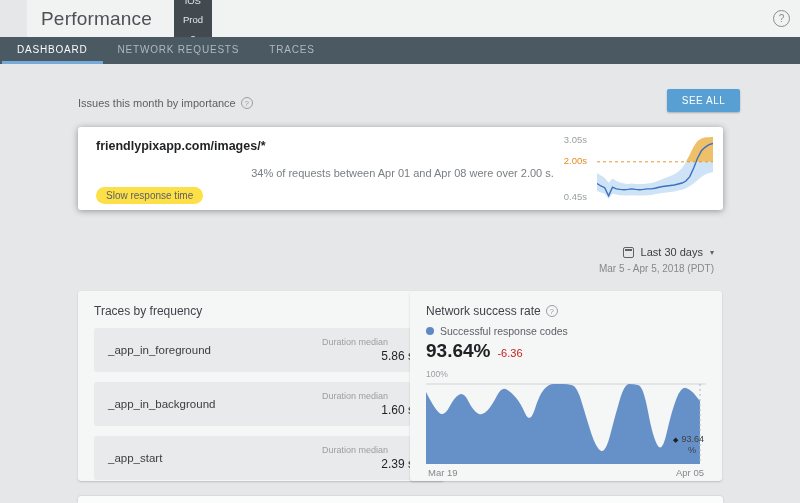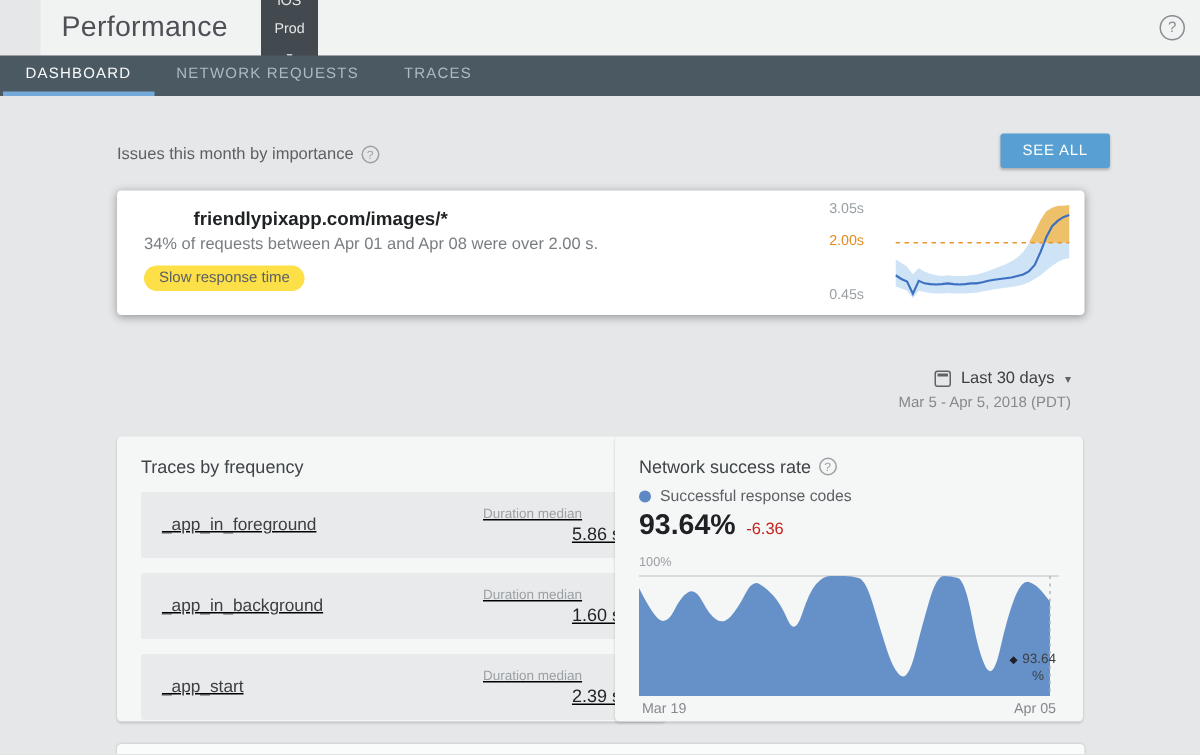--- a/index.html
+++ b/index.html
@@ -26,47 +26,47 @@
   .section-label { position: absolute; top: 97px; left: 78px; font-size: 11px; color: #5c6165;
                    display: flex; align-items: center; gap: 5px; }
   .info-circle { width: 12px; height: 12px; border: 1px solid #9aa0a4; border-radius: 50%; font-size: 8px;
                  color: #9aa0a4; display: inline-flex; align-items: center; justify-content: center; flex: none; }
   .see-all { position: absolute; top: 89px; right: 60px; width: 73px; height: 23px; background: #58a0d4; color: #fff;
              font-size: 10px; letter-spacing: .5px; border: none; border-radius: 2px; display: flex; align-items: center;
              justify-content: center; box-shadow: 0 1px 2px rgba(0,0,0,.25); cursor: pointer; }
 
   .issue-card { position: absolute; left: 78px; top: 127px; width: 645px; height: 83px; background: #fff;
                 border-radius: 3px; box-shadow: 0 1px 6px rgba(40,45,50,.45); padding: 12px 14px 0 18px; cursor: pointer; }
-  .issue-title { font-size: 12.5px; font-weight: bold; color: #1f2123; margin-left: 33px; }
-  .issue-desc { margin-top: 4px; font-size: 11px; color: #797e82; }
+  .issue-title { font-size: 12.5px; font-weight: bold; color: #1f2123; }
+  .issue-desc { margin-top: 14px; font-size: 11px; color: #797e82; text-align: center; }
   .issue-badge { display: inline-flex; margin-top: 8px; background: #fde047; border-radius: 10px; padding: 3px 10px;
                  font-size: 10px; color: #5c6165; }
   .issue-chart-wrap { position: absolute; top: 9px; right: 10px; display: flex; }
-  .issue-ylabels { position: relative; width: 36px; margin-right: 21px; font-size: 9.5px; color: #9aa0a4;
+  .issue-ylabels { position: relative; width: 36px; margin-right: 10px; font-size: 9.5px; color: #9aa0a4;
                    text-align: right; height: 64px; }
   .yl-top { position: absolute; top: -2px; right: 0; }
   .yl-thr { position: absolute; top: 19px; right: 0; color: #e58a1f; }
   .yl-bot { position: absolute; bottom: -2px; right: 0; }
   svg.spark { display: block; }
 
   
   .date-range { position: absolute; top: 246px; right: 86px; text-align: right; }
   .dr-row1 { display: flex; align-items: center; justify-content: flex-end; gap: 7px; font-size: 11px; color: #3c4043; cursor: pointer; }
   .cal-icon { width: 11px; height: 11px; border: 1.5px solid #5f6368; border-radius: 2px; position: relative; }
   .cal-icon:before { content: ''; position: absolute; left: 1px; right: 1px; top: 1px; height: 2.5px; background: #5f6368; }
   .dr-caret { font-size: 8px; color: #5f6368; }
   .dr-row2 { margin-top: 5px; font-size: 10px; color: #85898d; }
 
   
   .card { position: absolute; background: #f5f6f6; border-radius: 3px; box-shadow: 0 1px 2px rgba(0,0,0,.18); }
   .card-title { font-size: 12px; color: #3f4448; display: flex; align-items: center; gap: 5px; }
 
   .traces-card { left: 78px; top: 291px; width: 366px; height: 190px; padding: 13px 16px 0; }
   .trace-row { height: 44px; background: #e9eaeb; border-radius: 2px; margin-top: 10px; display: flex;
-               align-items: center; padding: 0 14px; cursor: pointer; text-decoration: underline; }
+               align-items: center; padding: 0 14px; cursor: pointer; }
   .trace-name { font-size: 11.5px; color: #3c4043; }
   .trace-metric { margin-left: auto; width: 92px; }
   .tm-label { font-size: 9px; color: #9aa0a4; }
   .tm-value { font-size: 12px; color: #1f2123; margin-top: 2px; text-align: right; }
 
   .network-card { left: 410px; top: 291px; width: 312px; height: 190px; padding: 13px 16px 0; }
   .legend-row { margin-top: 7px; display: flex; align-items: center; gap: 6px; font-size: 10.5px; color: #5c6165; }
   .legend-dot { width: 8px; height: 8px; border-radius: 50%; background: #5e89c4; }
   .net-value-row { margin-top: 3px; display: flex; align-items: baseline; gap: 7px; }
   .net-value { font-size: 19px; font-weight: bold; color: #202124; }

